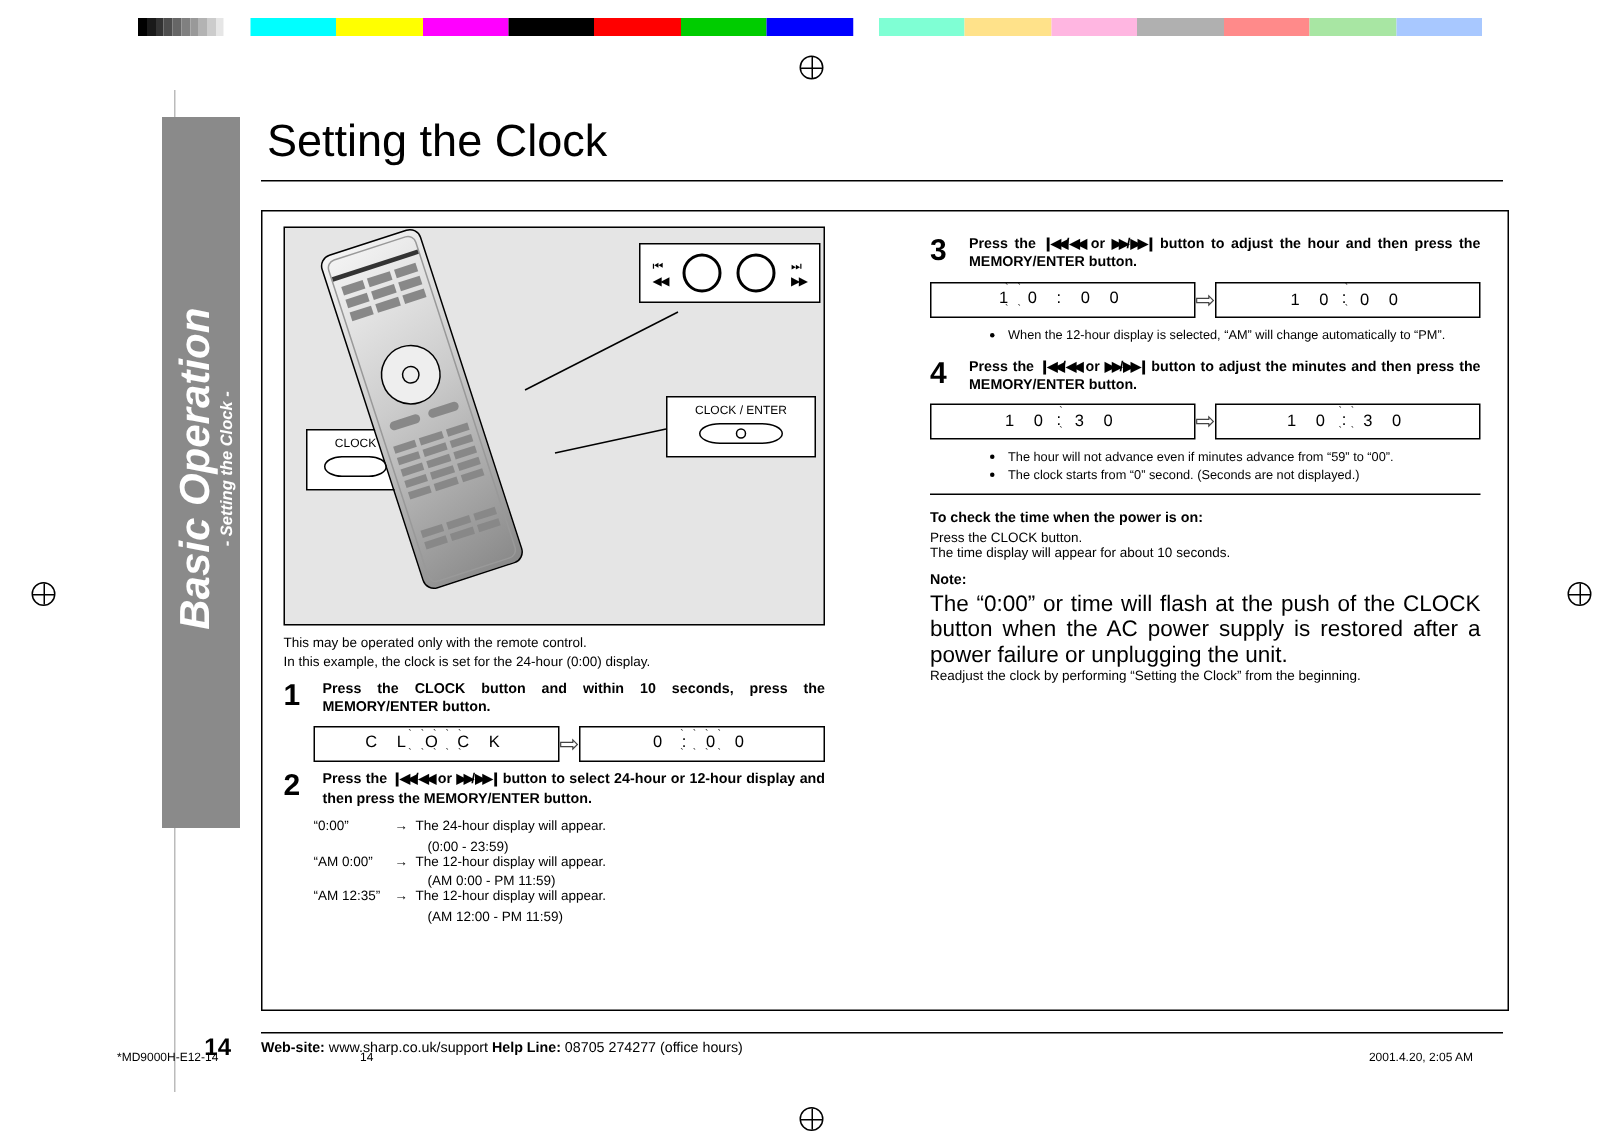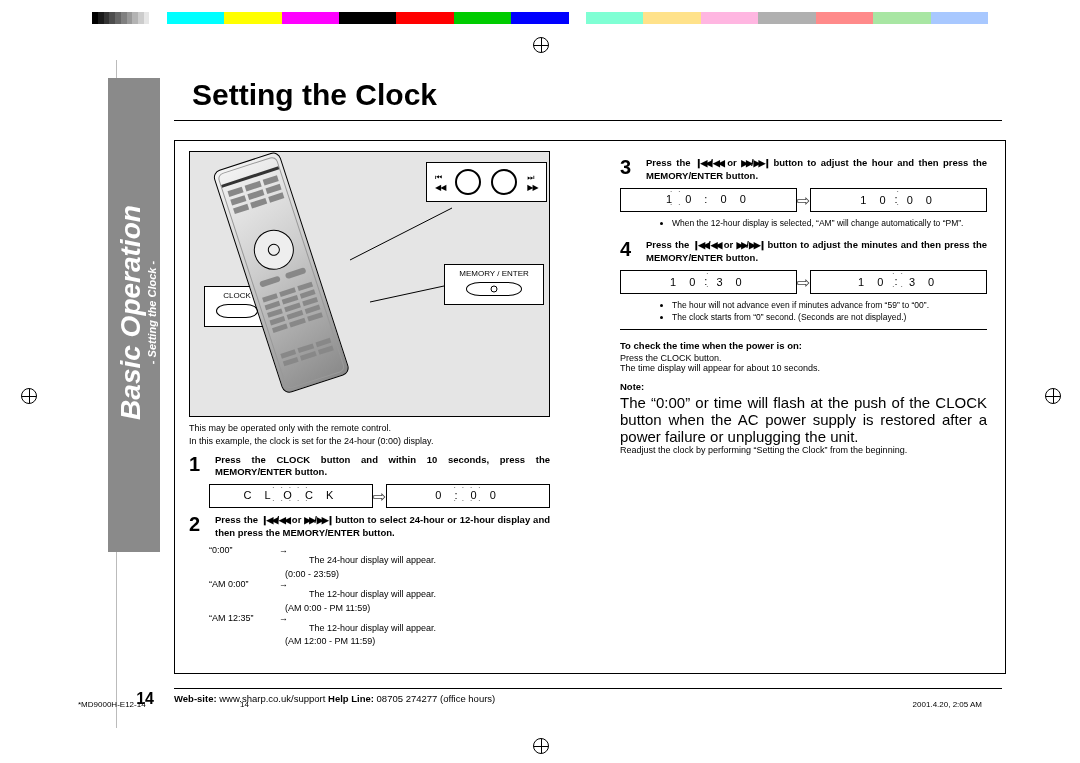--- a/index.html
+++ b/index.html
@@ -42,22 +42,22 @@
   
   .page {
     position: absolute;
     top: 60px; left: 60px; width: 960px; height: 668px;
     background: #fff;
   }
   .rule-v { position:absolute; width:1px; background:#888; top:0; bottom:0; }
   .rule-v.left { left: 56px; }
 
   .title {
-    position:absolute; top: 18px; left: 132px;
-    font-size: 30px; font-weight: bold;
+    position:absolute; top: 18px; left: 118px;
+    font-size: 30px; font-weight: normal;
   }
   .title-rule {
     position:absolute; top:60px; left:114px; right:18px; height:1px; background:#000;
   }
 
   .tab {
     position:absolute; top:18px; left:48px; width:52px; height:474px;
     background:#8a8a8a;
   }
   .tab-text {
@@ -158,24 +158,24 @@
   .row-lcd {
     display:flex; align-items:center; margin:6px 0;
   }
   .row-lcd .lcd { flex:1; }
   .arrow-outline {
     font-size:16px; color:#444;
   }
 
   
   .def-tbl { font-size:9px; margin-top:6px; margin-left:20px;}
-  .def-tbl .r{ display:flex; gap:16px; line-height:1.3; margin-bottom:2px;}
+  .def-tbl .r{ display:flex; gap:0; line-height:1.3; margin-bottom:2px;}
   .def-tbl .a{ width:54px;}
   .def-tbl .arw{ width:14px;}
-  .def-tbl .b{ flex:1;margin-top:10px;}
+  .def-tbl .b{ flex:1;}
   .def-tbl .sub{ margin-left:76px; }
 
   .bullets { font-size:8.5px; line-height:1.3; margin:4px 0 2px 12px; }
   .bullets li{ margin-bottom:1px;}
 
   .ftr {
     position:absolute; left:114px; right:18px; top:628px;
     border-top:1px solid #000; padding-top:4px;
     font-size:9.5px;
   }
@@ -259,21 +259,21 @@
           <span class="circ"></span>
           <span class="sym">⏭<br>▶▶</span>
         </div>
 
         <div class="callout" style="top:134px;left:14px;width:52px;">
           <span>CLOCK</span>
           <div class="oval" style="width:40px;border-radius:12px/7px;margin:4px auto 0;"></div>
         </div>
 
         <div class="callout" style="top:112px;left:254px;width:86px;">
-          <span>MEMORY / ENTER</span>
+          <span>CLOCK / ENTER</span>
           <div class="oval" style="width:54px;border-radius:16px/8px;margin:4px auto 0;position:relative;">
             <span style="position:absolute;left:50%;top:50%;width:5px;height:5px;border:1px solid #000;border-radius:50%;transform:translate(-50%,-50%);"></span>
           </div>
         </div>
 
         <svg style="position:absolute;inset:0;width:100%;height:100%;pointer-events:none">
           <line x1="72" y1="152" x2="120" y2="140" stroke="#000"></line>
           <line x1="254" y1="134" x2="180" y2="150" stroke="#000"></line>
           <line x1="262" y1="56" x2="160" y2="108" stroke="#000"></line>
         </svg>

